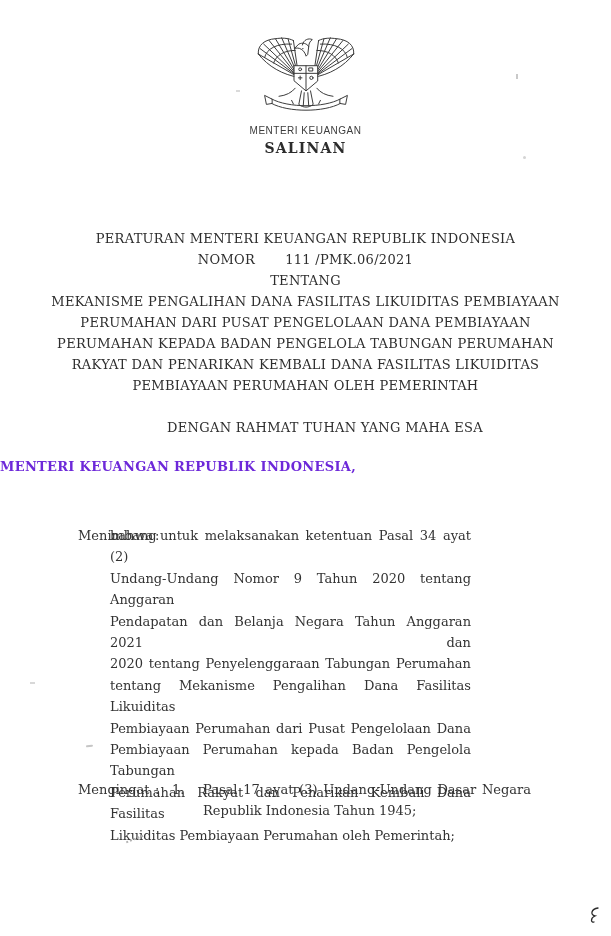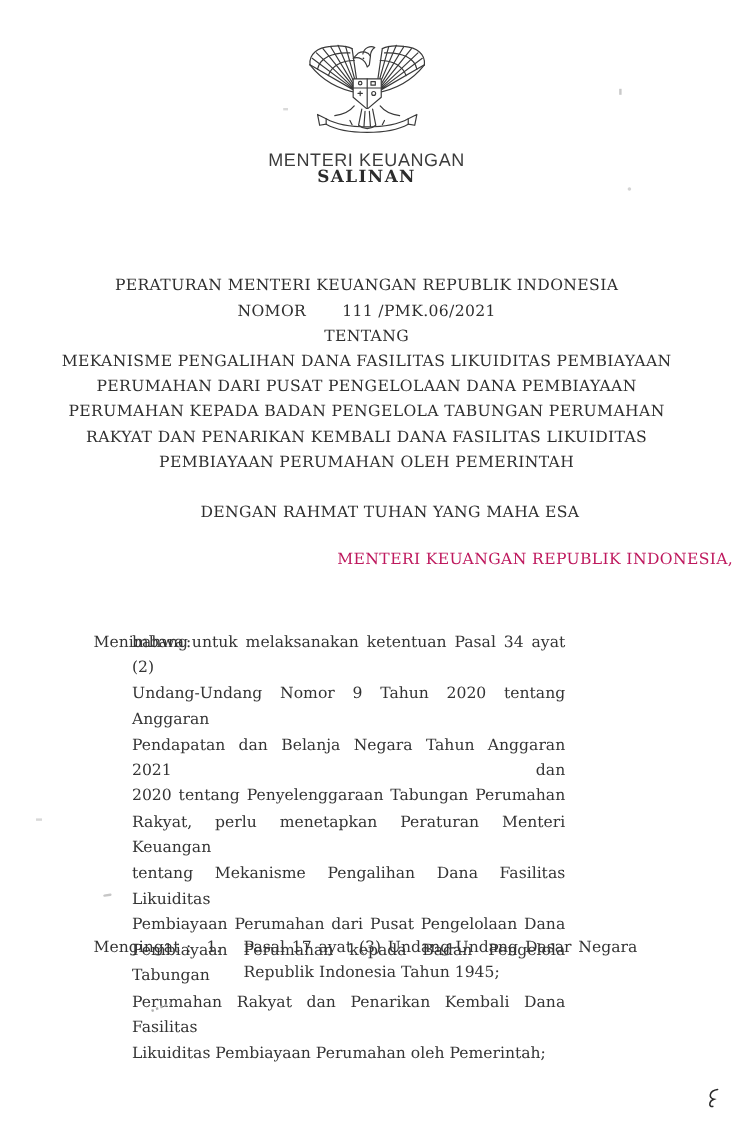--- a/index.html
+++ b/index.html
@@ -9,42 +9,42 @@
     background:#ffffff;
     font-family:"DejaVu Serif", serif;
     color:#333333;
     overflow:hidden;
   }
   
   .emblem{position:absolute;left:252px;top:36px;width:108px;height:90px;}
   .ministry-line{
     position:absolute;left:0;right:0;text-align:center;
     font-family:"Liberation Sans", sans-serif;
-    font-size:15px;letter-spacing:.5px;color:#3c3c3c;
+    font-size:10px;letter-spacing:.5px;color:#3c3c3c;
   }
   .ministry-1{top:125px;}
   .ministry-2{top:137px;}
   .salinan{
     position:absolute;left:0;right:0;top:140px;text-align:center;
     font-size:14px;font-weight:bold;letter-spacing:1.2px;color:#2c2c2c;
   }
   
   .title-block{
     position:absolute;left:40px;right:40px;top:228px;
     text-align:center;font-size:13px;line-height:21px;
     letter-spacing:.3px;color:#2e2e2e;
   }
   .num-gap{display:inline-block;margin-left:30px;}
   .invocation{
     position:absolute;left:0;right:0;top:420px;text-align:center;
     font-size:13px;letter-spacing:.3px;color:#2e2e2e;padding-left:39px;
   }
   .authority{
-    position:absolute;left:0;right:0;top:459px;text-align:right;
-    font-size:13px;letter-spacing:.3px;color:#be185d;
+    position:absolute;left:0;right:0;top:459px;text-align:left;
+    font-size:13px;letter-spacing:.3px;color:#6d28d9;font-weight:bold;
   }
   
   .clause{position:absolute;left:0;right:0;font-size:13px;line-height:21.4px;color:#333;}
   .clause .label{position:absolute;left:78px;top:0;}
   .clause .colon{position:absolute;left:155px;top:0;}
   .clause .body{margin-left:110px;width:361px;}
   .clause.mengingat .item-num{position:absolute;left:172px;top:0;}
   .clause.mengingat .body{margin-left:203px;width:328px;}
   .clause .line{text-align:justify;text-align-last:justify;}
   .clause .line.last{text-align-last:left;}
@@ -134,21 +134,20 @@
   <div class="authority">MENTERI KEUANGAN REPUBLIK INDONESIA,</div>
 
   <div class="clause considering">
     <div class="label">Menimbang</div>
     <div class="colon">:</div>
     <div class="body">
       <div class="line">bahwa untuk melaksanakan ketentuan Pasal 34 ayat (2)</div>
       <div class="line">Undang-Undang Nomor 9 Tahun 2020 tentang Anggaran</div>
       <div class="line">Pendapatan dan Belanja Negara Tahun Anggaran 2021 dan</div>
       <div class="line">2020 tentang Penyelenggaraan Tabungan Perumahan</div>
-      <div class="line">Rakyat, perlu menetapkan Peraturan Menteri Keuangan</div>
       <div class="line">tentang Mekanisme Pengalihan Dana Fasilitas Likuiditas</div>
       <div class="line">Pembiayaan Perumahan dari Pusat Pengelolaan Dana</div>
       <div class="line">Pembiayaan Perumahan kepada Badan Pengelola Tabungan</div>
       <div class="line">Perumahan Rakyat dan Penarikan Kembali Dana Fasilitas</div>
       <div class="line last">Likuiditas Pembiayaan Perumahan oleh Pemerintah;</div>
     </div>
   </div>
 
   <div class="clause mengingat">
     <div class="label">Mengingat</div>

